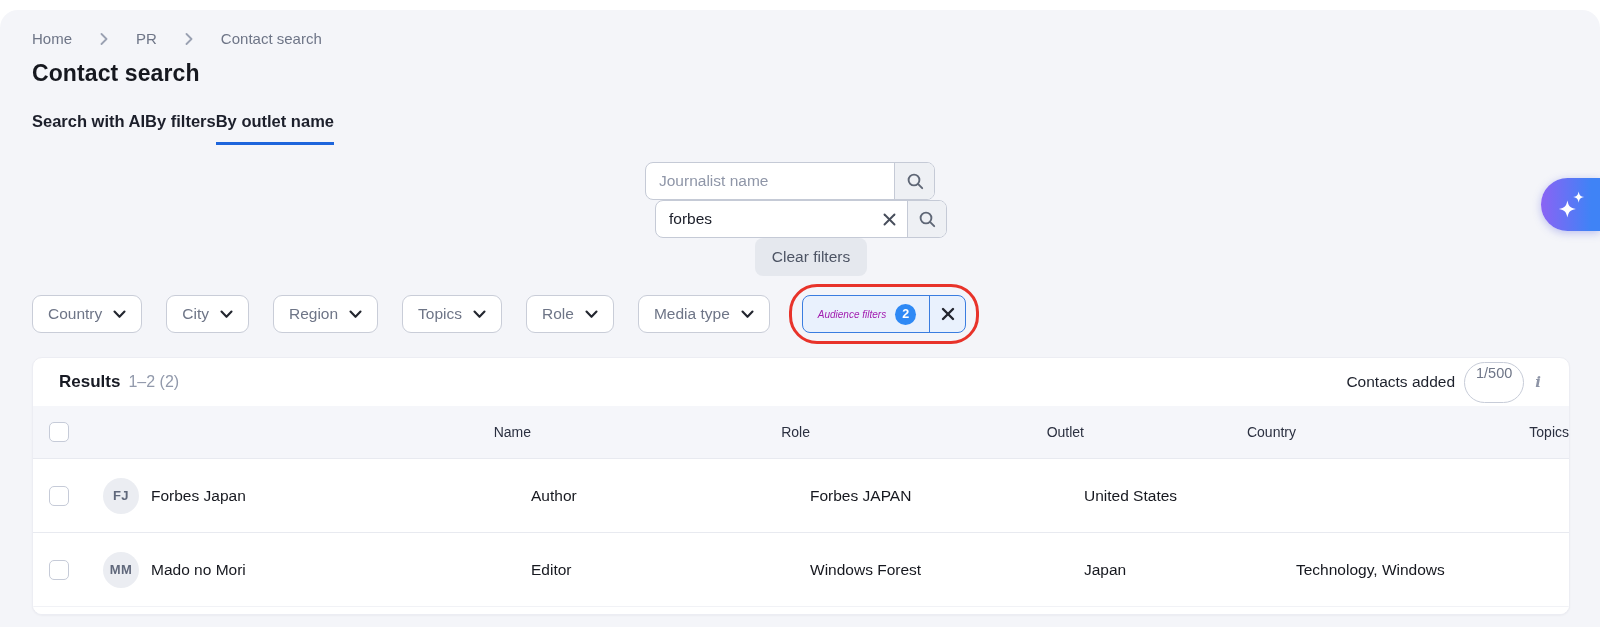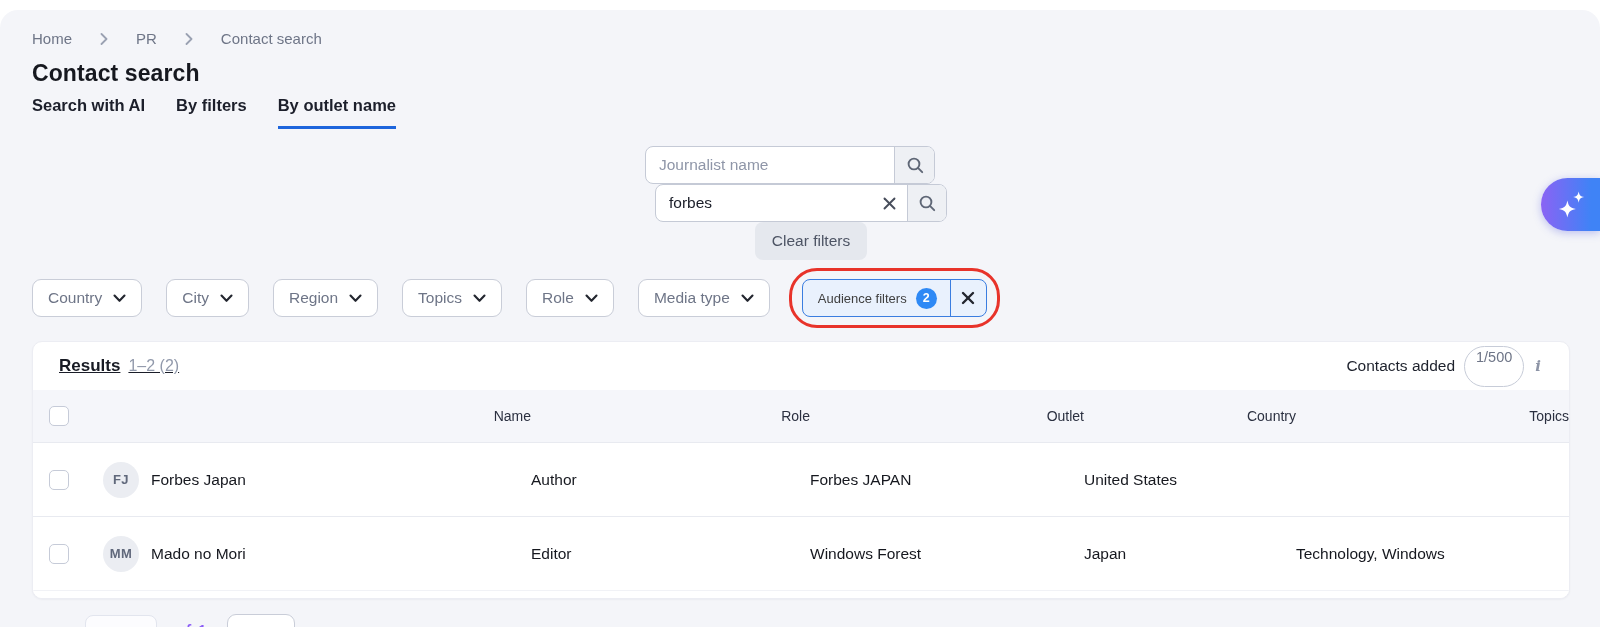--- a/index.html
+++ b/index.html
@@ -16,21 +16,21 @@
     border-radius:18px 18px 0 0;
     padding:20px 30px 0 32px;
   }
   
   .breadcrumb { display:flex; align-items:center; gap:28px; font-size:15px; color:#6e7587; }
   .crumb { cursor:default; }
   .crumb-sep { display:flex; align-items:center; color:#9aa1b2; }
   
   .page-title { margin-top:13px; font-size:23px; font-weight:700; color:#16181f; letter-spacing:.1px; }
   
-  .tabs { margin-top:9px; display:flex; gap:31px; }
+  .tabs { margin-top:25px; display:flex; }
   .tab { font-size:16.5px; font-weight:600; color:#1c1f2b; padding-bottom:11px; border-bottom:3px solid transparent; cursor:pointer; }
   .tab.active { border-bottom-color:#1d65dc; }
   
   .search-row { margin-top:17px; display:flex; align-items:center;flex-direction:column; }
   .search-box { display:flex; height:38px; border:1px solid #c5cad6; border-radius:8px; background:#fff; overflow:hidden; }
   .search-box input { border:none; outline:none; height:100%; padding:0 10px 0 13px; font-size:15.5px; font-family:inherit; color:#1a1d28; background:transparent; }
   .search-box input::placeholder { color:#8f96a8; }
   .sb-journalist { width:290px; margin-right:22px; }
   .sb-journalist input { width:249px; }
   .sb-outlet { width:292px; }
@@ -39,27 +39,27 @@
   .search-btn { width:40px; display:flex; align-items:center; justify-content:center; background:#eef0f4; border-left:1px solid #c5cad6; cursor:pointer; }
   .clear-filters { margin-left:20px; height:38px; padding:0 17px; background:#e5e8ee; border:none; border-radius:8px; font-size:15.5px; font-family:inherit; color:#4d5464; cursor:pointer; }
   
   .filter-row { margin-top:19px; display:flex; align-items:center; }
   .filter-pill { height:38px; display:flex; align-items:center; gap:11px; padding:0 15px; background:#fff; border:1px solid #c9cdd8; border-radius:9px; margin-right:24px; cursor:pointer; }
   .filter-pill .fp-label { font-size:15.5px; color:#6e7587; }
   .audience-wrap { position:relative; margin-left:32px; }
   .annotation-ring { position:absolute; left:-13px; right:-13px; top:-11px; bottom:-11px; border:3.5px solid #e8332a; border-radius:28px; pointer-events:none; }
   .audience-pill { position:relative; display:flex; align-items:stretch; height:38px; background:#e9f1fd; border:1px solid #3a7de0; border-radius:8px; overflow:hidden; cursor:pointer; }
   .ap-main { display:flex; align-items:center; gap:9px; padding:0 13px 0 15px; }
-  .ap-label { font-size:13px; color:#404040; }
+  .ap-label { font-size:10px; color:#a21caf;font-style:italic; }
   .ap-badge { width:21px; height:21px; border-radius:50%; background:#2e89f5; color:#fff; font-size:12.5px; font-weight:700; display:flex; align-items:center; justify-content:center; }
   .ap-close { width:36px; display:flex; align-items:center; justify-content:center; border-left:1px solid #3a7de0; cursor:pointer; }
   
   .card { margin-top:24px; background:#fff; border:1px solid #ecedf3; border-radius:10px; overflow:hidden; box-shadow:0 1px 2px rgba(20,30,60,.04); }
   .card-head { height:48px; display:flex; align-items:center; justify-content:space-between; padding:0 26px 0 26px; }
-  .ch-left { display:flex; align-items:baseline; gap:8px;text-decoration:underline; }
+  .ch-left { display:flex; align-items:baseline; gap:8px; }
   .results-title { font-size:17px; font-weight:700; color:#181b24; }
   .results-range { font-size:16px; color:#9199ab; }
   .ch-right { display:flex; align-items:center; gap:9px; }
   .contacts-label { font-size:15.5px; color:#1d212c; }
   .contacts-pill { border:1px solid #c7ccd8; border-radius:999px; padding:2px 11px 21px; font-size:14.5px; color:#6e7587; }
   .info-icon { font-family:"DejaVu Serif", serif; font-style:italic; font-weight:700; font-size:15px; color:#8d94a6; padding:0 2px; cursor:pointer; }
   
   .tgrid { display:grid; grid-template-columns:70px 428px 279px 274px 212px 1fr; align-items:center; }
   .thead { background:#f5f6fa; height:52px; font-size:14px; color:#2b3040;text-align:right; }
   .thead .th-name { padding-left:48px; }

